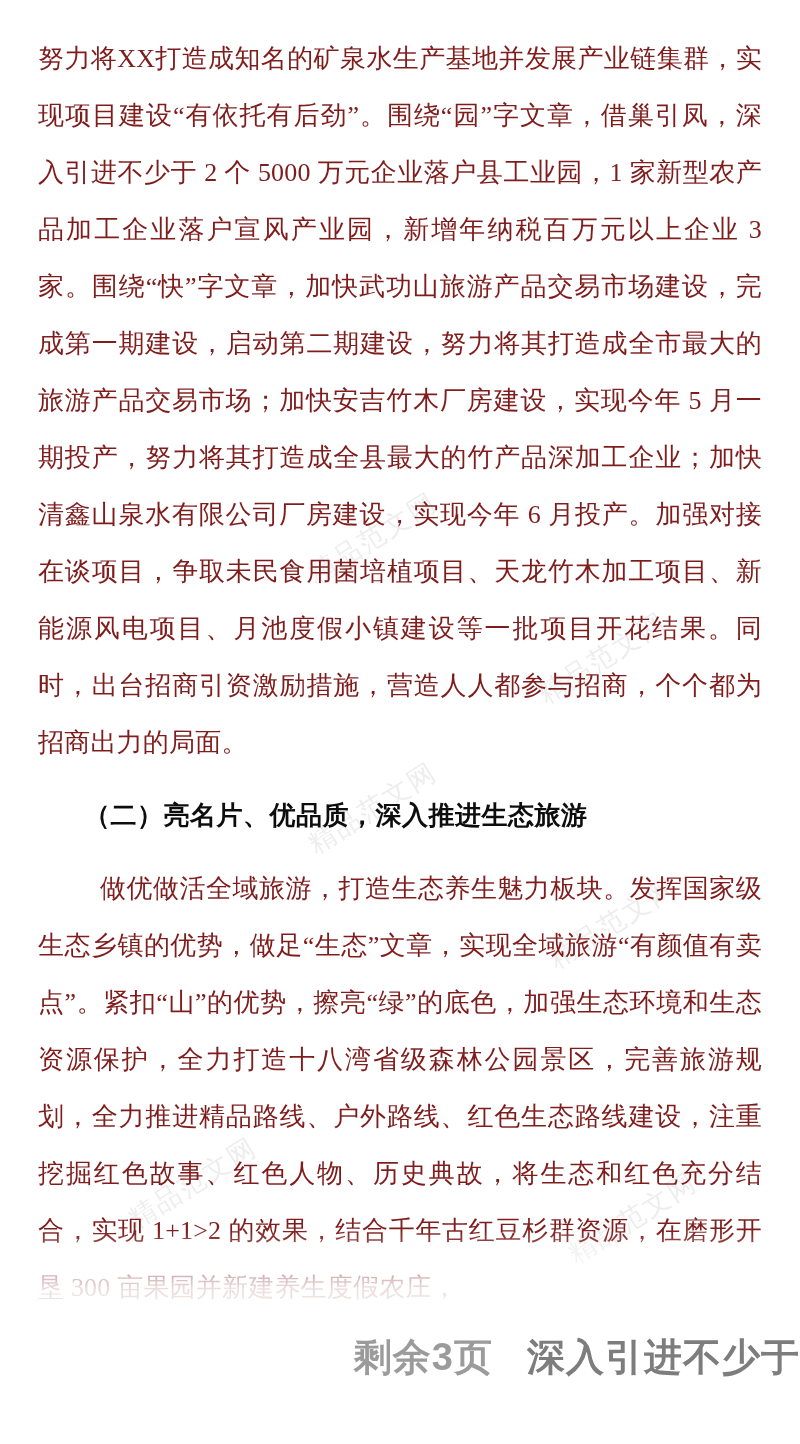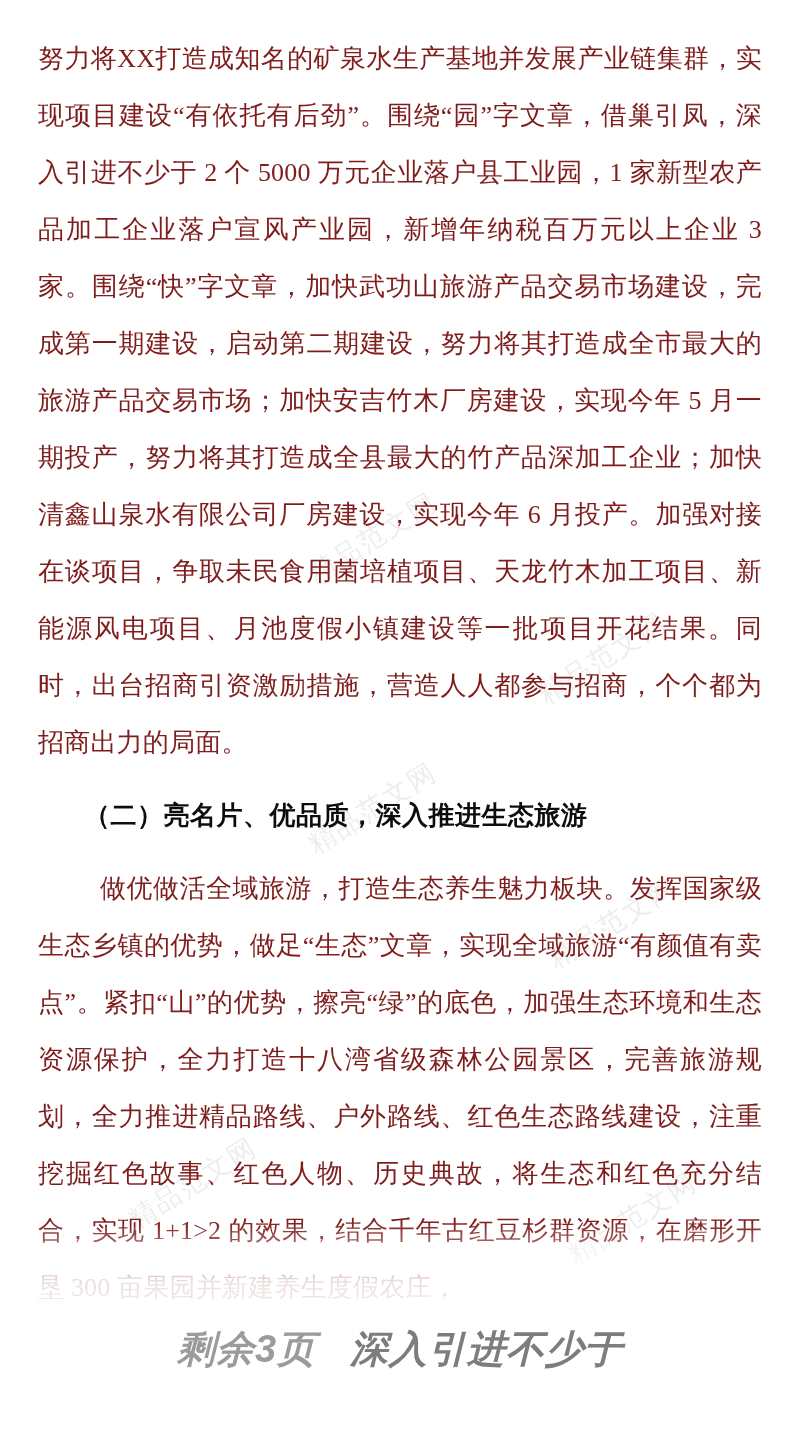--- a/index.html
+++ b/index.html
@@ -76,28 +76,27 @@
   .wm.w3 { left: 300px; top: 790px; }
   .wm.w4 { left: 540px; top: 905px; }
   .wm.w5 { left: 120px; top: 1165px; }
   .wm.w6 { left: 560px; top: 1200px; }
 
   
   .footer-overlay {
     position: absolute;
     left: 0;
     right: 0;
-    bottom: 12px;
+    bottom: 4px;
     height: 210px;
     z-index: 5;
     background: linear-gradient(to bottom, rgba(255,255,255,0) 0%, rgba(255,255,255,0.85) 28%, #ffffff 60%);
     display: flex;
     align-items: center;
-    justify-content: center;
-    font-style: italic;
+    justify-content: flex-end;
   }
   .footer-inner {
     display: flex;
     align-items: baseline;
     gap: 34px;
     transform: translateY(22px);
   }
   .footer-remaining,
   .footer-action {
     font-family: "Liberation Sans", "DejaVu Sans", sans-serif;

